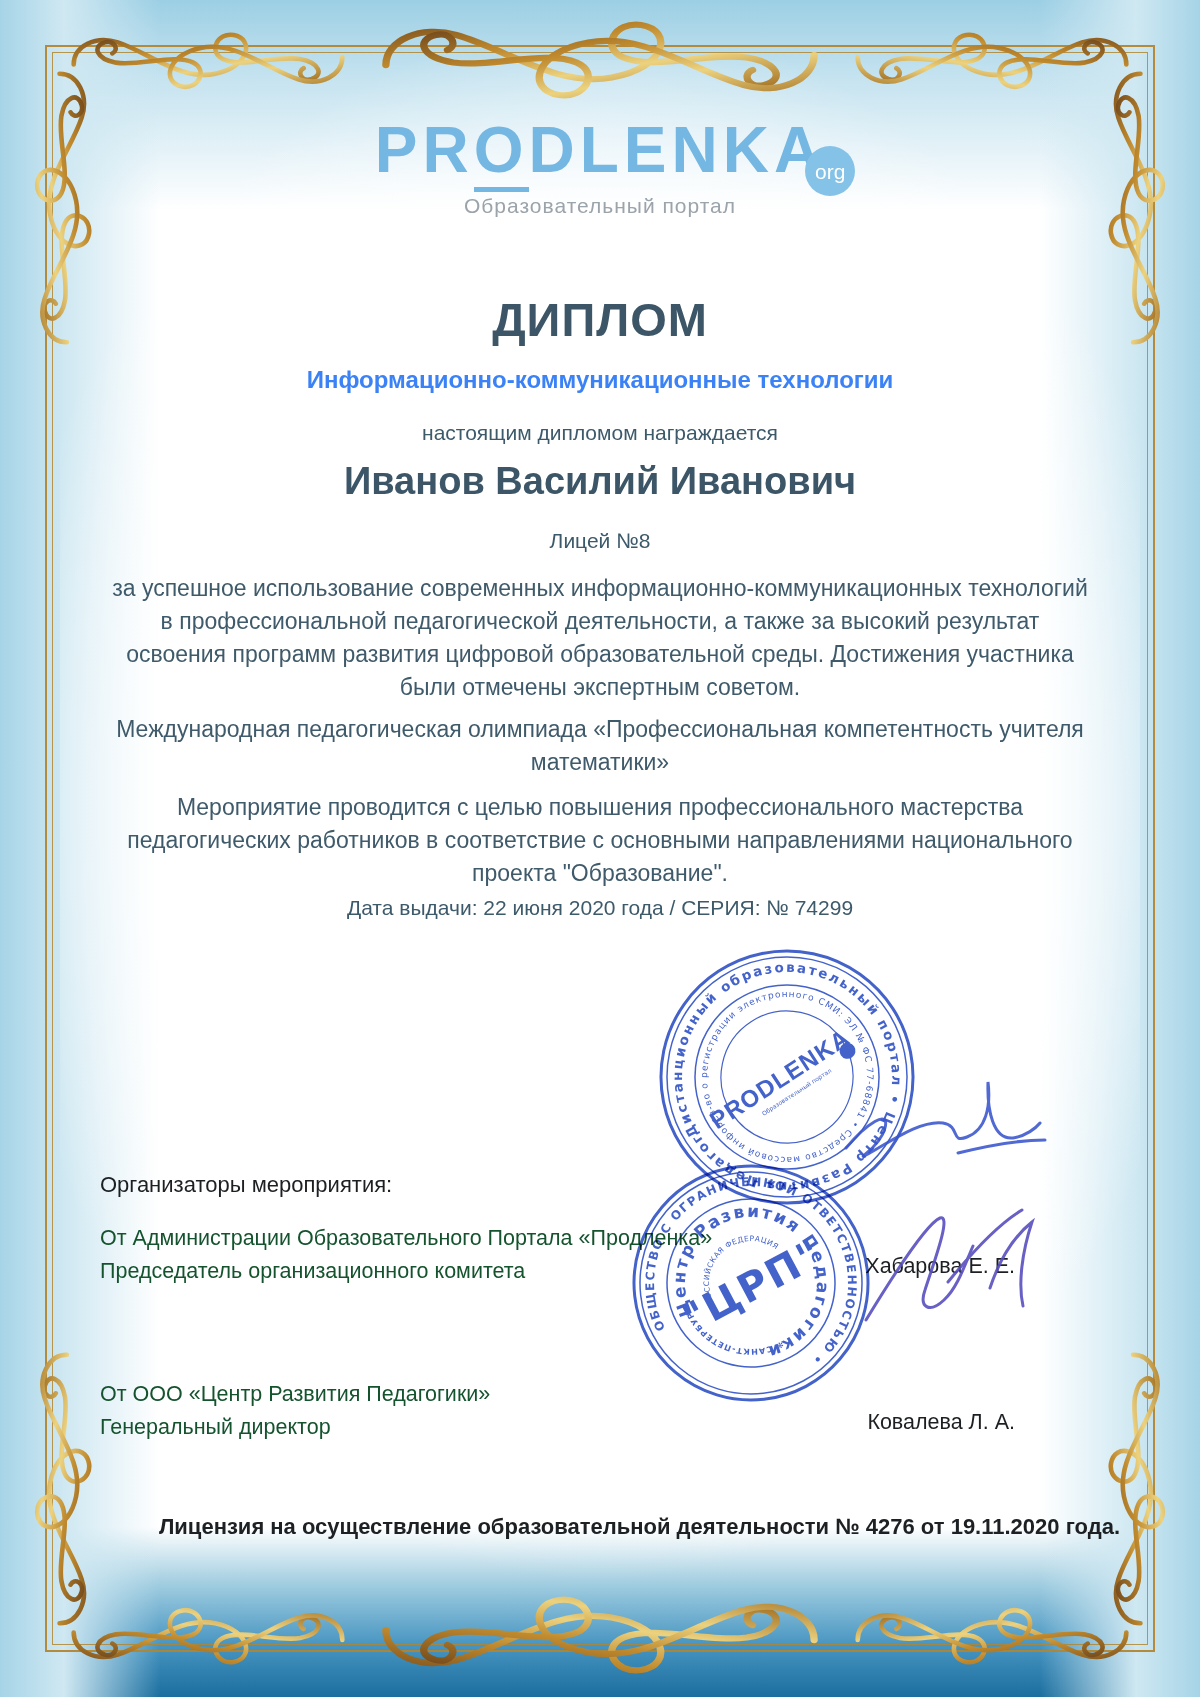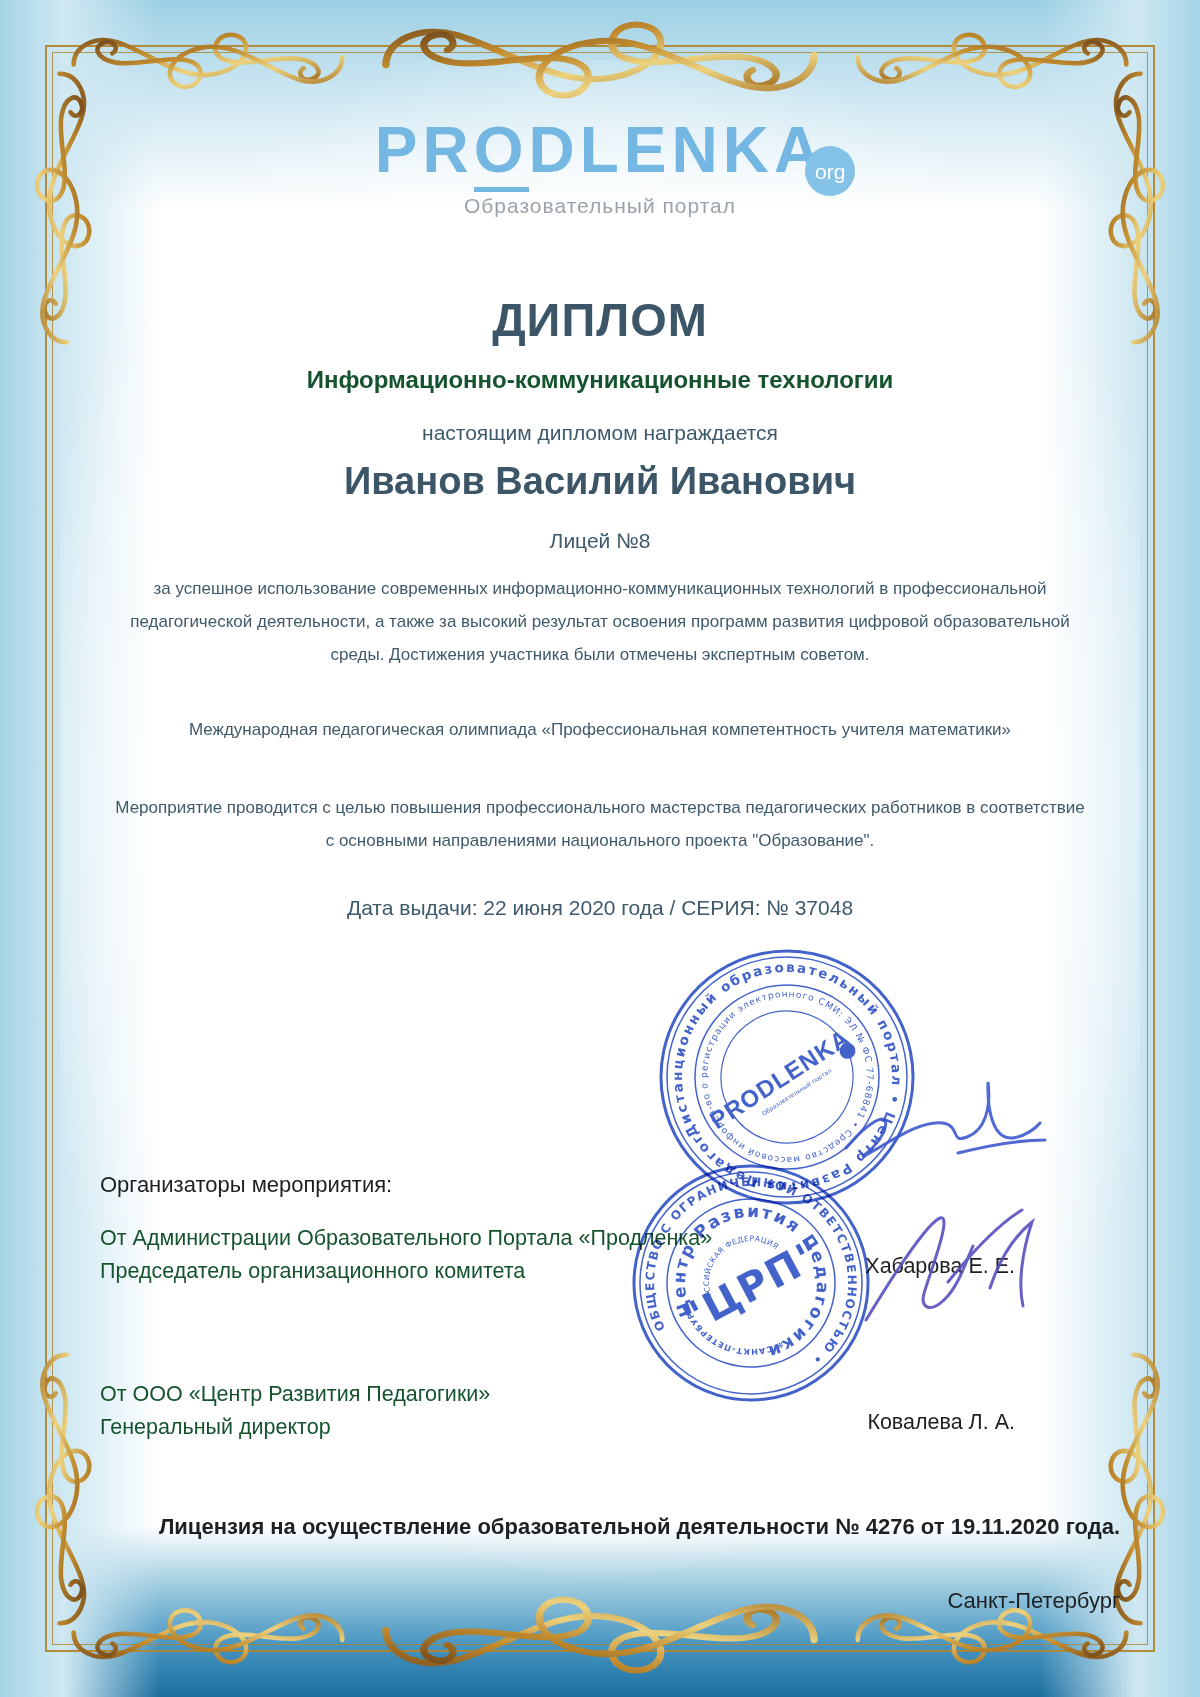--- a/index.html
+++ b/index.html
@@ -34,25 +34,25 @@
   .brand{position:relative;display:inline-block;
     font-size:64px;font-weight:700;letter-spacing:5px;color:#74b7e2;line-height:1;}
   .brand .u{border-bottom:5px solid #74b7e2;padding-bottom:1px;}
   .org-badge{position:absolute;right:-30px;bottom:-14px;width:50px;height:50px;border-radius:50%;
     background:#85c2e7;color:#ffffff;font-size:21px;font-weight:400;
     display:flex;align-items:center;justify-content:center;letter-spacing:0;}
   .logo-sub{margin-top:12px;font-size:21px;color:#9ba3ab;letter-spacing:1px;}
   
   .blk{position:absolute;left:110px;right:110px;text-align:center;}
   .title{top:292px;font-size:47px;font-weight:700;color:#3c5668;letter-spacing:1px;}
-  .category{top:366px;font-size:24px;font-weight:700;color:#14532d;}
+  .category{top:366px;font-size:24px;font-weight:700;color:#3b82f6;}
   .award-line{top:421px;font-size:21px;}
   .recipient{top:460px;font-size:38px;font-weight:700;color:#3c5668;}
   .school{top:529px;font-size:21px;}
-  .para{font-size:17px;line-height:33px;color:#3f5a6a;}
+  .para{font-size:23px;line-height:33px;color:#3f5a6a;}
   .desc{top:572px;}
   .event{top:713px;}
   .purpose{top:791px;}
   .issue{top:896px;font-size:21px;}
   
   .org-heading{position:absolute;left:100px;top:1172px;font-size:22px;color:#1d2023;}
   .org-row{position:absolute;left:100px;right:185px;color:#14532d;font-size:21.5px;line-height:33px;}
   .org-row-1{top:1222px;}
   .org-row-2{top:1378px;}
   .signer{position:absolute;right:185px;color:#1d2023;font-size:21.5px;}
@@ -133,21 +133,21 @@
   </header>
 
   <div class="blk title">ДИПЛОМ</div>
   <div class="blk category">Информационно-коммуникационные технологии</div>
   <div class="blk award-line">настоящим дипломом награждается</div>
   <div class="blk recipient">Иванов Василий Иванович</div>
   <div class="blk school">Лицей №8</div>
   <div class="blk para desc">за успешное использование современных информационно-коммуникационных технологий в профессиональной педагогической деятельности, а также за высокий результат освоения программ развития цифровой образовательной среды. Достижения участника были отмечены экспертным советом.</div>
   <div class="blk para event">Международная педагогическая олимпиада «Профессиональная компетентность учителя математики»</div>
   <div class="blk para purpose">Мероприятие проводится с целью повышения профессионального мастерства педагогических работников в соответствие с основными направлениями национального проекта "Образование".</div>
-  <div class="blk issue">Дата выдачи: 22 июня 2020 года / СЕРИЯ: № 37048</div>
+  <div class="blk issue">Дата выдачи: 22 июня 2020 года / СЕРИЯ: № 74299</div>
 
   <div class="org-heading">Организаторы мероприятия:</div>
   <div class="org-row org-row-1">
     <div>От Администрации Образовательного Портала «Продленка»</div>
     <div>Председатель организационного комитета</div>
   </div>
   <div class="signer signer-1">Хабарова Е. Е.</div>
   <div class="org-row org-row-2">
     <div>От ООО «Центр Развития Педагогики»</div>
     <div>Генеральный директор</div>
@@ -211,15 +211,14 @@
 
   <svg class="sig sig-2" width="190" height="150" viewBox="0 0 190 150">
     <g fill="none" stroke="#584fbe" stroke-width="3" stroke-linecap="round" opacity="0.9">
       <path d="M14,130 C42,84 74,34 88,28 C100,24 82,72 73,100 C67,117 77,124 92,110 C106,97 113,74 121,56"></path>
       <path d="M96,92 C122,60 150,32 170,20"></path>
       <path d="M138,98 C146,74 160,48 180,32 C170,62 166,94 171,116"></path>
     </g>
   </svg>
 
   <div class="footer-line lic1">Лицензия на осуществление образовательной деятельности № 4276 от 19.11.2020 года.</div>
-  <div class="footer-line city">Санкт-Петербург</div>
 
 </div>
 
 </body></html>

